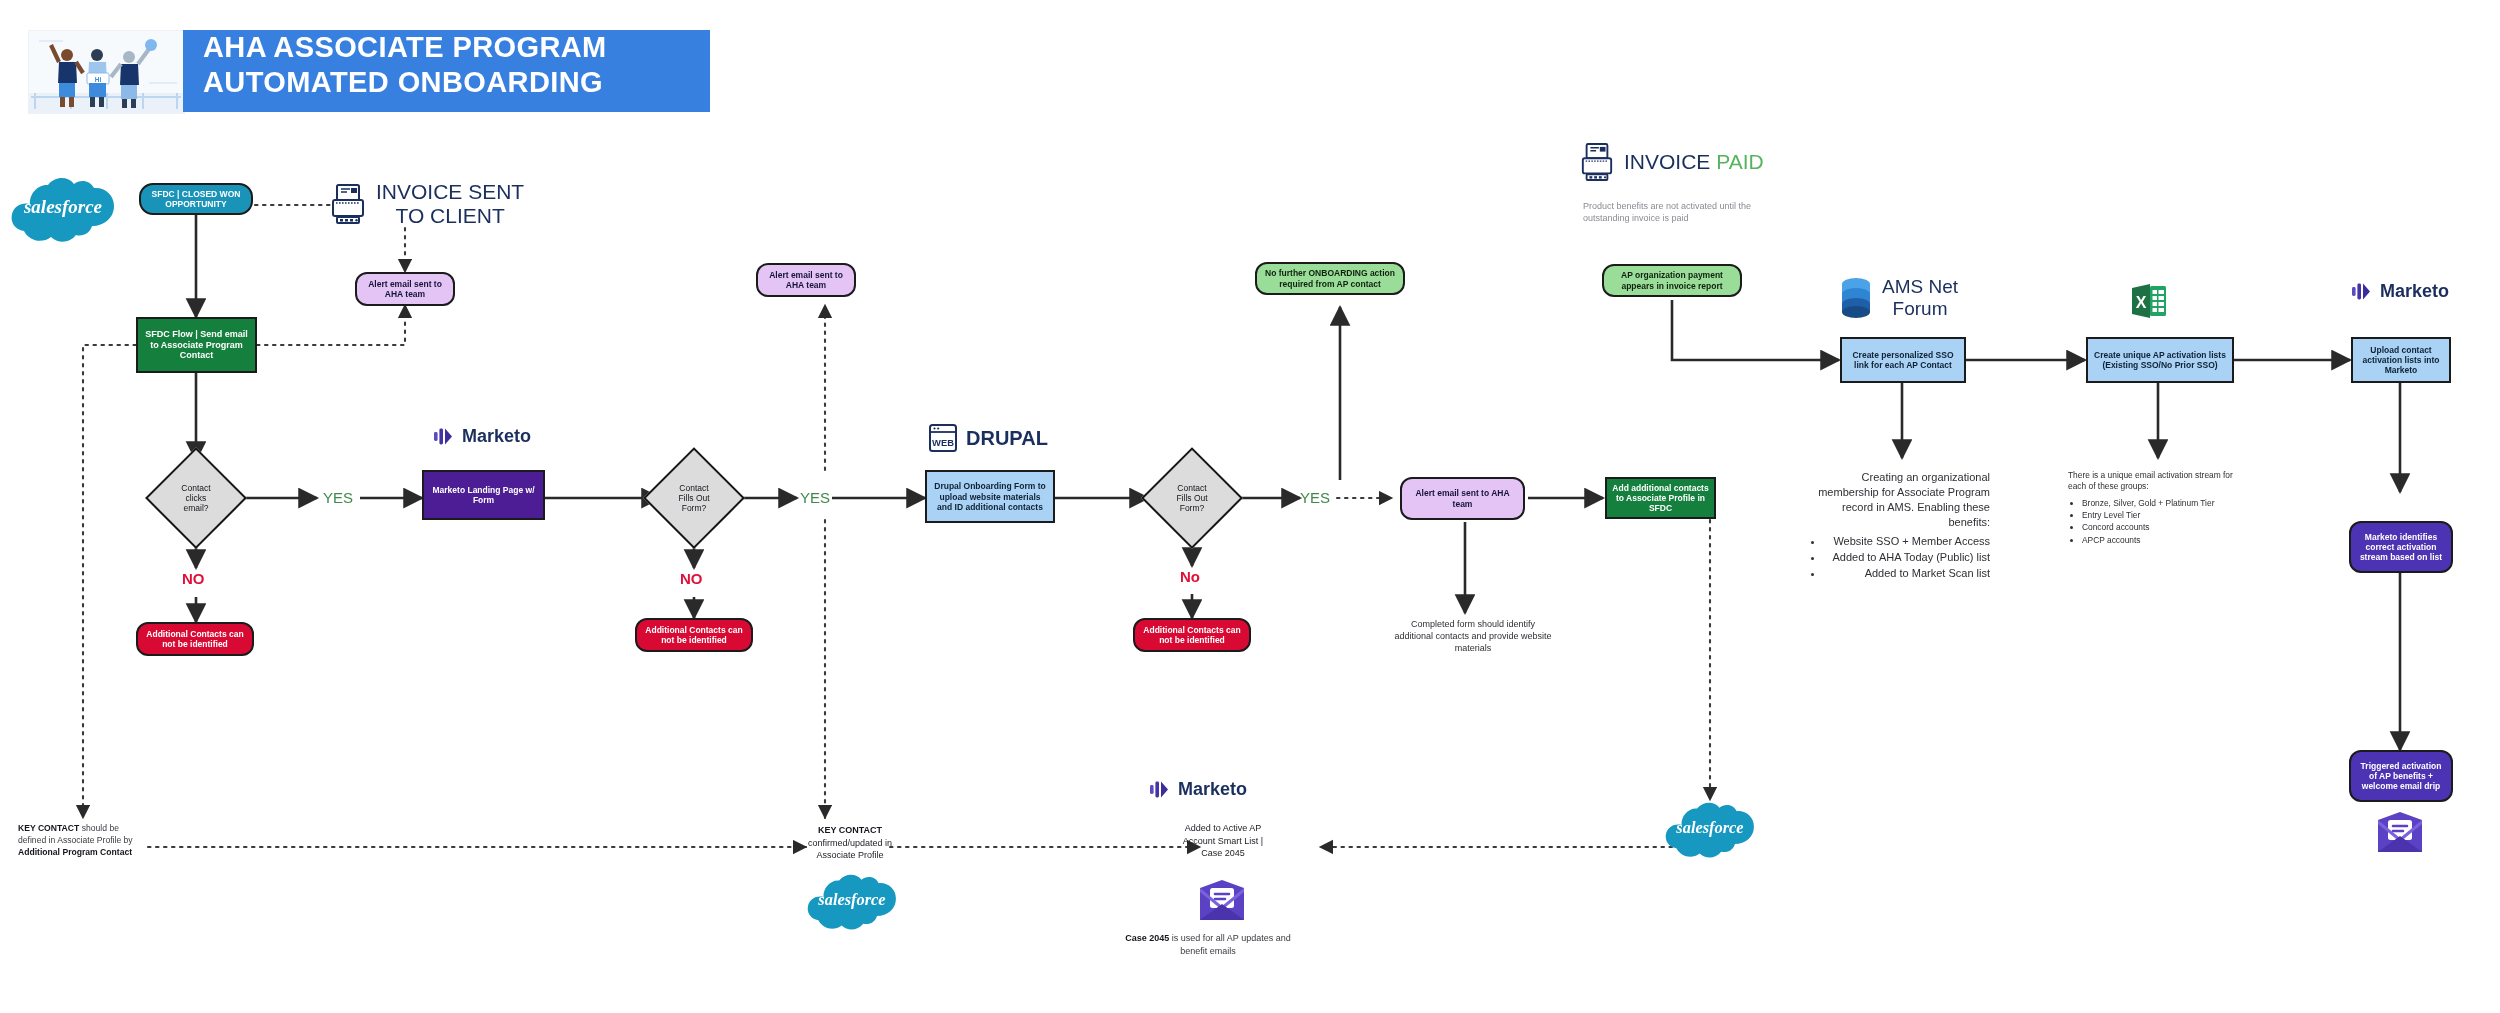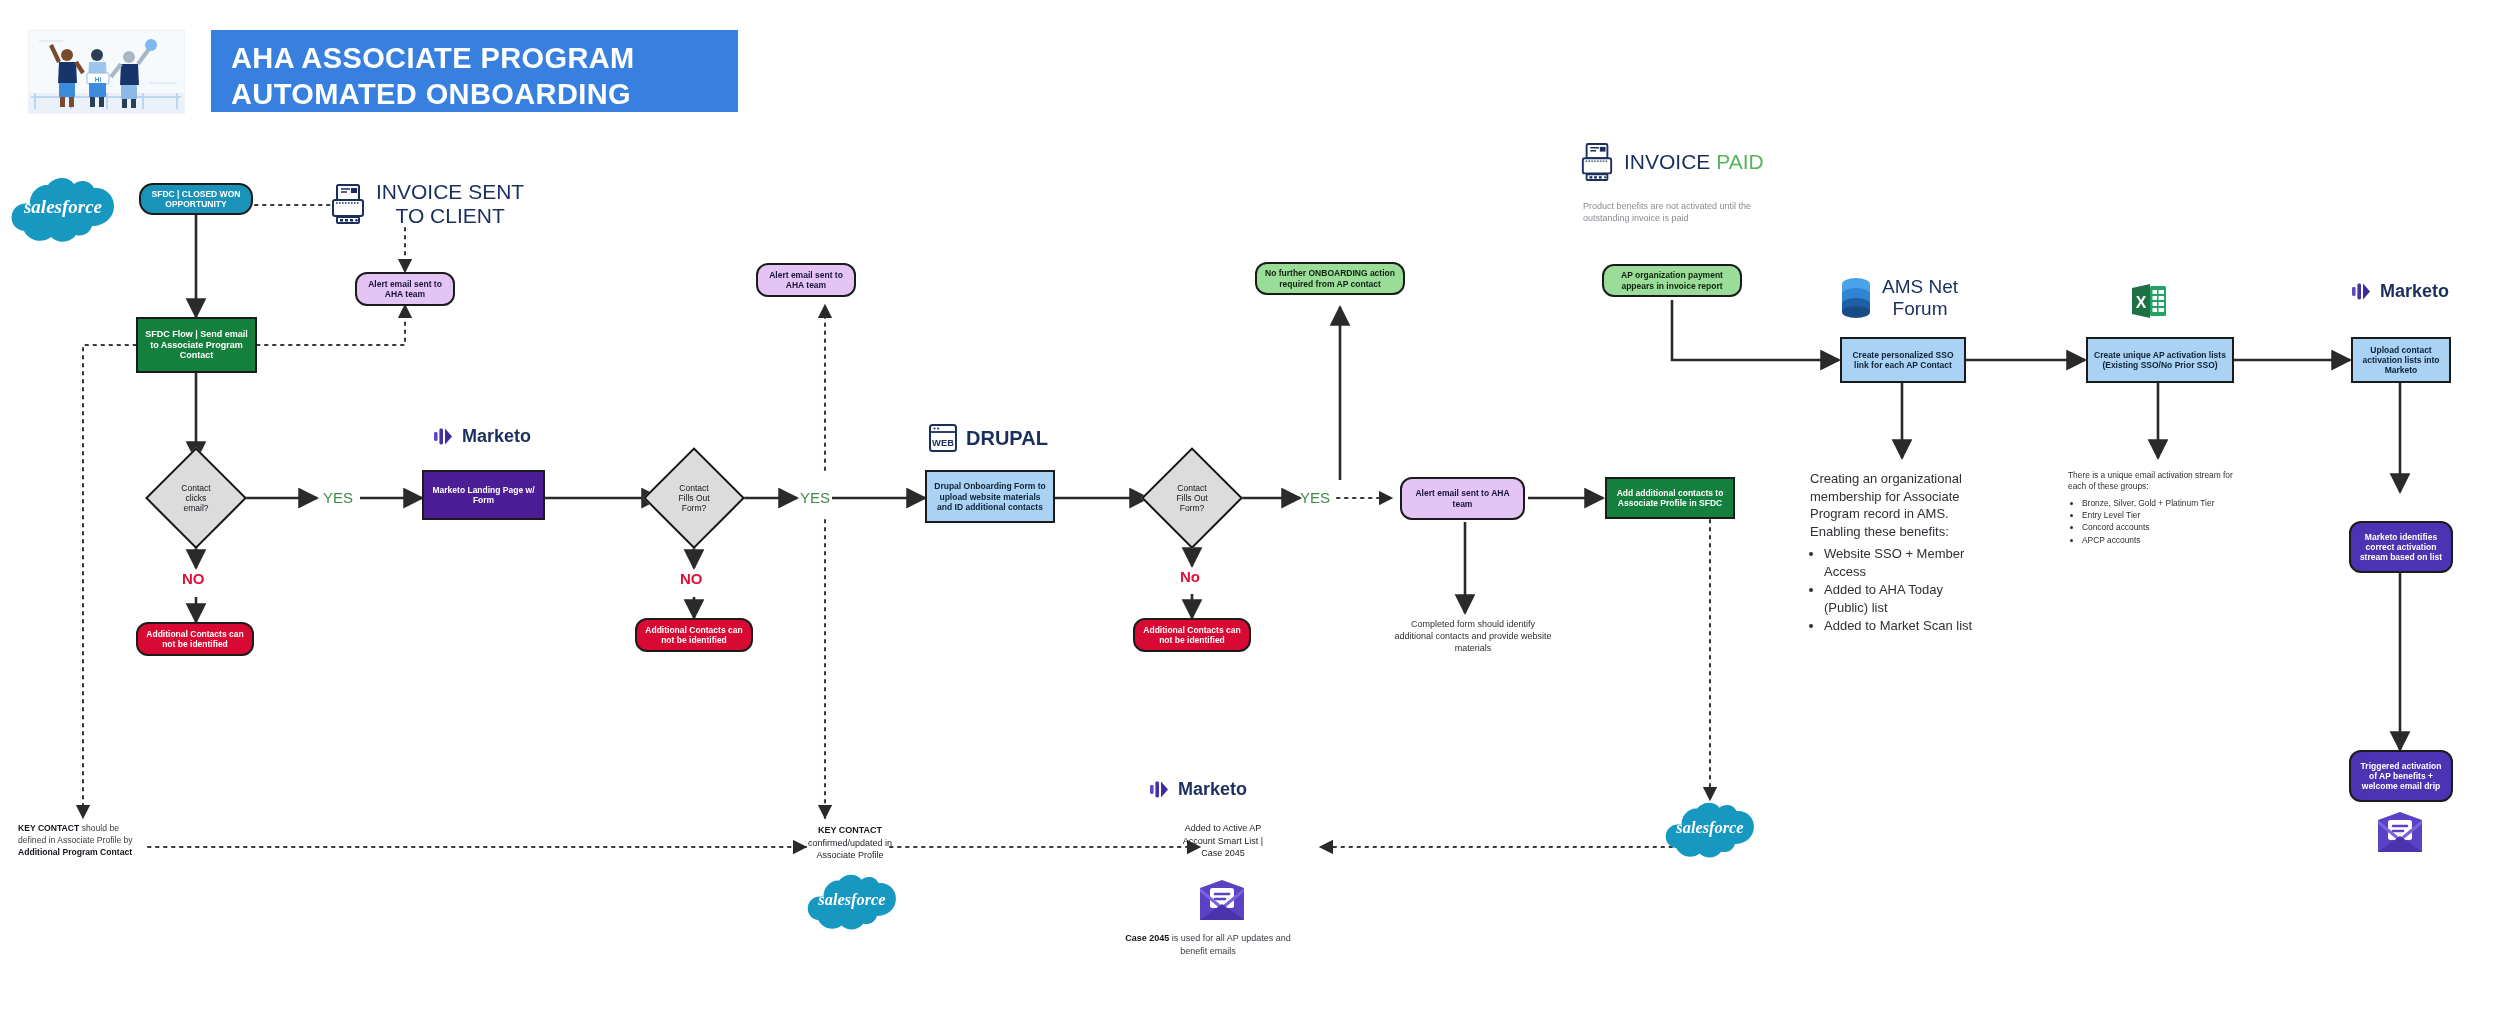--- a/index.html
+++ b/index.html
@@ -80,23 +80,22 @@
   .anno {
     position: absolute;
     color: #2f2f35;
     line-height: 1.35;
   }
   .anno ul { margin: 5px 0 0 14px; padding: 0; }
   .anno li { margin: 0 0 1px 0; }
   .title-banner {
     position: absolute;
     display: flex;
-    align-items: flex-end;
+    align-items: flex-start;
     background: #3780e0;
-    margin-left: 28px;
   }
   .title-banner .ttxt {
     color: #ffffff;
     font-size: 29px;
     font-weight: bold;
     letter-spacing: .4px;
     line-height: 1.22;
     padding-left: 20px;
   }
   .hero {
@@ -405,21 +404,21 @@
   <div class="node node-red" style="left:1133px; top:618px; width:118px; height:34px; font-size:8.5px; padding:2px 5px;">
     <span>Additional Contacts can not be identified</span>
   </div>
 
   <div class="node node-purplelite" style="left:1400px; top:477px; width:125px; height:43px; font-size:8.5px; padding:2px 6px;">
     <span>Alert email sent to AHA team</span>
   </div>
 
   <div class="anno" style="left:1393px; top:618px; width:160px; font-size:9px; text-align:center;">Completed form should identify additional contacts and provide website materials</div>
 
-  <div class="node node-teal" style="left:1605px; top:477px; width:130px; height:42px; font-size:8.5px; padding:2px 5px;">
+  <div class="node node-teal" style="left:1605px; top:477px; width:111px; height:42px; font-size:8.5px; padding:2px 5px;">
     <span>Add additional contacts to Associate Profile in SFDC</span>
   </div>
 
   <div class="section-head" style="left:1580px; top:142px;">
     <svg width="34" height="40" viewBox="0 0 36 42">
       <rect x="7" y="2" width="22" height="15" rx="1.5" fill="#fff" stroke="#1b2f5e" stroke-width="2"></rect>
       <path d="M11,6 L20,6 M11,9 L17,9" stroke="#1b2f5e" stroke-width="1.6"></path>
       <rect x="21" y="5" width="6" height="5" fill="#1b2f5e"></rect>
       <rect x="3" y="17" width="30" height="16" rx="2" fill="#fff" stroke="#1b2f5e" stroke-width="2"></rect>
       <path d="M6,20 L30,20" stroke="#1b2f5e" stroke-width="1.4" stroke-dasharray="1.6,1.4"></path>
@@ -456,21 +455,21 @@
     <div>
       <div class="btxt" style="font-size:19px; font-weight:normal;">AMS Net</div>
       <div class="btxt" style="font-size:19px; font-weight:normal; text-align:center;">Forum</div>
     </div>
   </div>
 
   <div class="node node-blue" style="left:1840px; top:337px; width:126px; height:46px; font-size:8.5px; padding:2px 5px;">
     <span>Create personalized SSO link for each AP Contact</span>
   </div>
 
-  <div class="anno" style="left:1810px; top:470px; width:180px; font-size:13px;">
+  <div class="anno" style="left:1810px; top:470px; width:180px; font-size:11px;text-align:right;">
     <div>Creating an organizational membership for Associate Program record in AMS. Enabling these benefits:</div>
     <ul>
       <li>Website SSO + Member Access</li>
       <li>Added to AHA Today (Public) list</li>
       <li>Added to Market Scan list</li>
     </ul>
   </div>
 
   <div class="brand" style="left:2128px; top:280px;">
     <svg width="42" height="42" viewBox="0 0 42 42">

